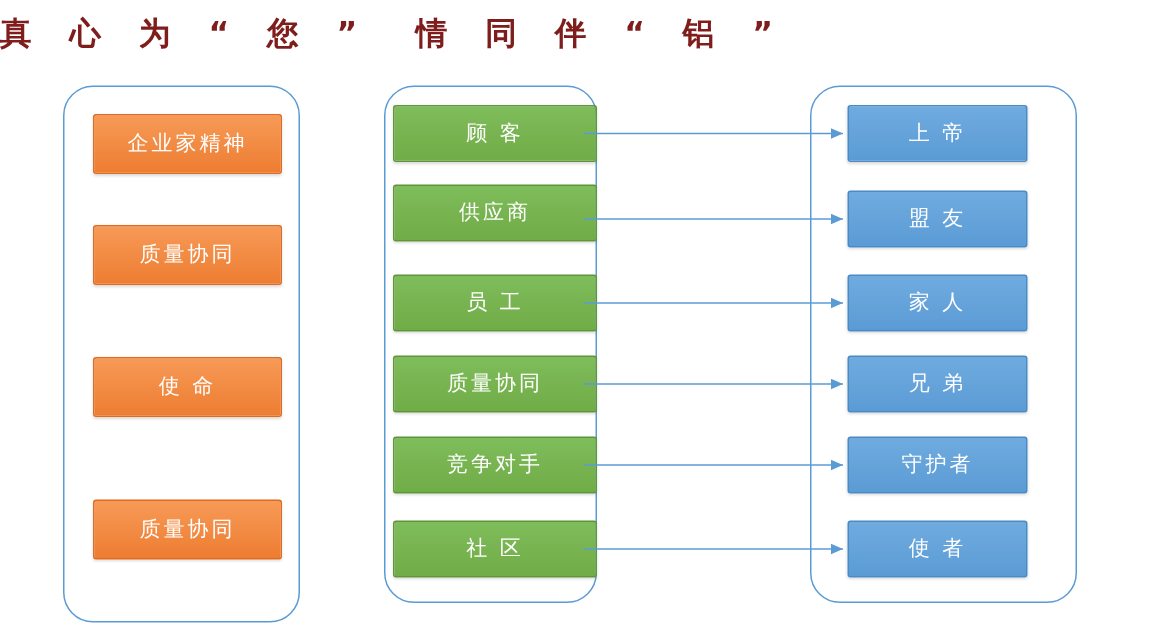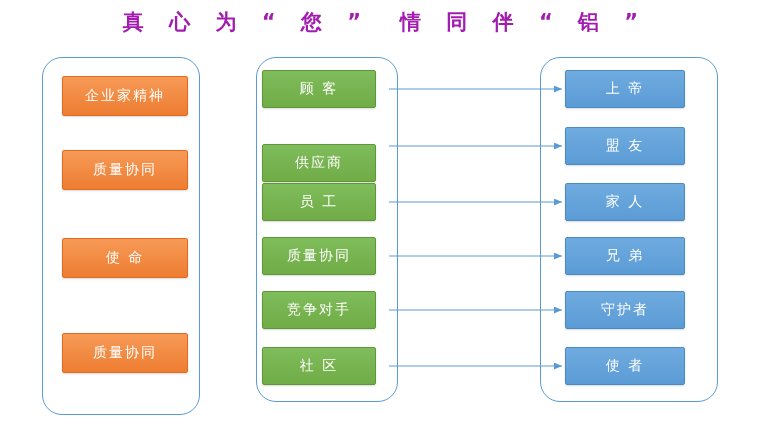--- a/index.html
+++ b/index.html
@@ -6,24 +6,23 @@
   body{
     width:770px;height:429px;
     position:relative;
     background:#ffffff;
     font-family:"DejaVu Sans","Liberation Sans",sans-serif;
     overflow:hidden;
   }
   .title{
     position:absolute;
     top:8px;left:0;width:770px;
-    text-align:center;
     font-size:21px;
     font-weight:bold;
-    color:#a21caf;
+    color:#7f1d1d;
     letter-spacing:9px;
     white-space:nowrap;
   }
   .container{
     position:absolute;
     background:#ffffff;
     border:1.5px solid #5B9BD5;
     border-radius:20px;
     box-sizing:border-box;
   }
@@ -42,21 +41,21 @@
     border-radius:2px;
     text-align:left;
     box-shadow:0 1px 2px rgba(0,0,0,0.15);
   }
   .box.orange{
     left:62px;width:126px;height:40px;
     background:linear-gradient(to bottom,#f79a57,#ed7d31);
     border:1px solid #e06b1f;
   }
   .box.green{
-    left:262px;width:114px;height:38px;
+    left:262px;width:136px;height:38px;
     background:linear-gradient(to bottom,#7fbc5b,#70ad47);
     border:1px solid #5e9639;
   }
   .box.blue{
     left:565px;width:120px;height:38px;
     background:linear-gradient(to bottom,#6fabdf,#5b9bd5);
     border:1px solid #4a8bc4;
   }
   #arrow-layer{
     position:absolute;
@@ -70,21 +69,21 @@
 <div class="title">真 心 为 “ 您 ”　情 同 伴 “ 铝 ”</div>
 
 <div class="container" id="left-container"></div>
 <div class="box orange" style="top:76px">企业家精神</div>
 <div class="box orange" style="top:150px">质量协同</div>
 <div class="box orange" style="top:238px">使  命</div>
 <div class="box orange" style="top:333px">质量协同</div>
 
 <div class="container" id="middle-container"></div>
 <div class="box green" style="top:70px">顾  客</div>
-<div class="box green" style="top:144px">供应商</div>
+<div class="box green" style="top:123px">供应商</div>
 <div class="box green" style="top:183px">员  工</div>
 <div class="box green" style="top:237px">质量协同</div>
 <div class="box green" style="top:291px">竞争对手</div>
 <div class="box green" style="top:347px">社  区</div>
 
 <div class="container" id="right-container"></div>
 <div class="box blue" style="top:70px">上  帝</div>
 <div class="box blue" style="top:127px">盟  友</div>
 <div class="box blue" style="top:183px">家  人</div>
 <div class="box blue" style="top:237px">兄  弟</div>

